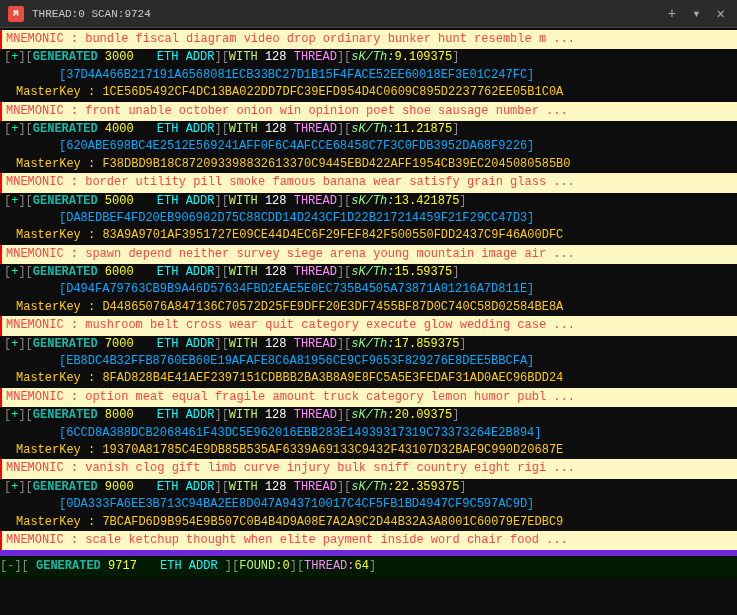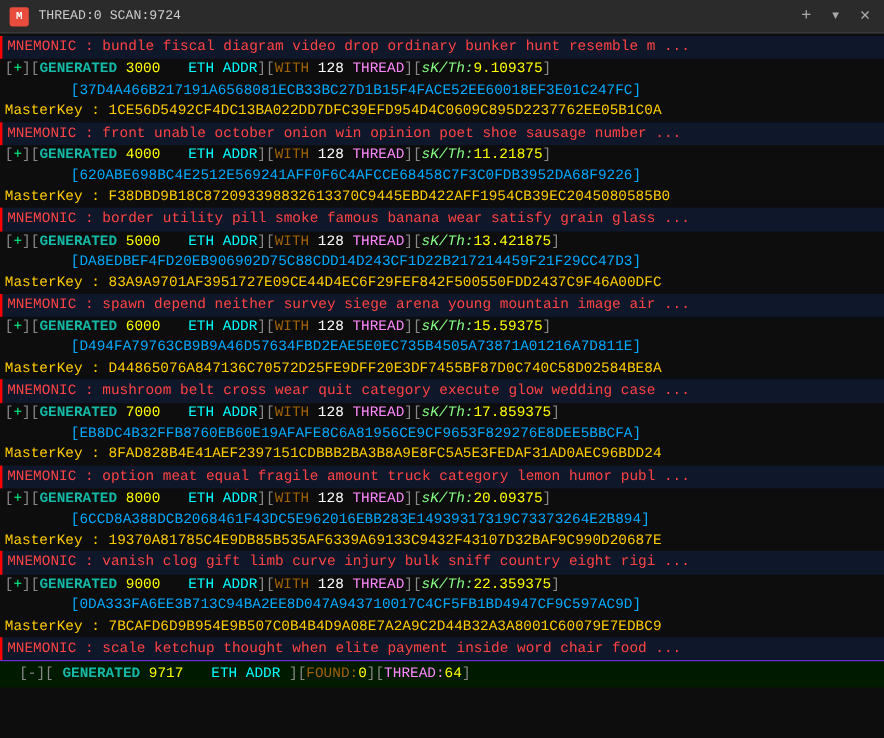--- a/index.html
+++ b/index.html
@@ -56,53 +56,53 @@
       height: calc(615px - 28px);
       overflow-y: auto;
       padding: 2px 0;
     }
     .row {
       padding: 0 4px;
       line-height: 1.45;
       white-space: nowrap;
     }
     .mnemonic-row {
-      background: #0f172a;
+      background: #fef9c3;
       color: #ff4444;
       border-left: 2px solid #ff0000;
       padding: 1px 4px;
     }
     .generated-row {
       color: #00ff00;
     }
     .hash-row {
       color: #00aaff;
       padding-left: 20px;
       margin-left: 39px;
     }
     .masterkey-row {
       color: #ffcc00;
-      padding-left: 4px;
+      padding-left: 16px;
     }
     .status-row {
       background: #001a00;
       color: #00ff00;
-      border-top: 1px solid #6d28d9;
-      padding: 2px 16px;
+      border-top: 6px solid #6d28d9;
+      padding: 2px 0;
       position: sticky;
       bottom: 12px;
     }
     .tag-red { color: #ff4444; }
     .tag-green { color: #00ff88; }
     .tag-yellow { color: #ffff00; }
     .tag-white { color: #ffffff; }
     .bracket { color: #888; }
     .generated-label { color: #14b8a6; font-weight: bold; }
     .addr-label { color: #00ffff; margin-left: 16px; }
-    .with-label { color: #a16207; margin-top: 40px; }
+    .with-label { color: #bef264; margin-top: 40px; }
     .thread-label { color: #ff88ff; }
     .sk-label { color: #88ff88; font-style: italic; }
   </style>
 </head>
 <body>
 
 <div class="title-bar">
   <div class="title-bar-icon">M</div>
   <span class="title-bar-text">THREAD:0 SCAN:9724</span>
   <span class="title-bar-btn">+</span>

